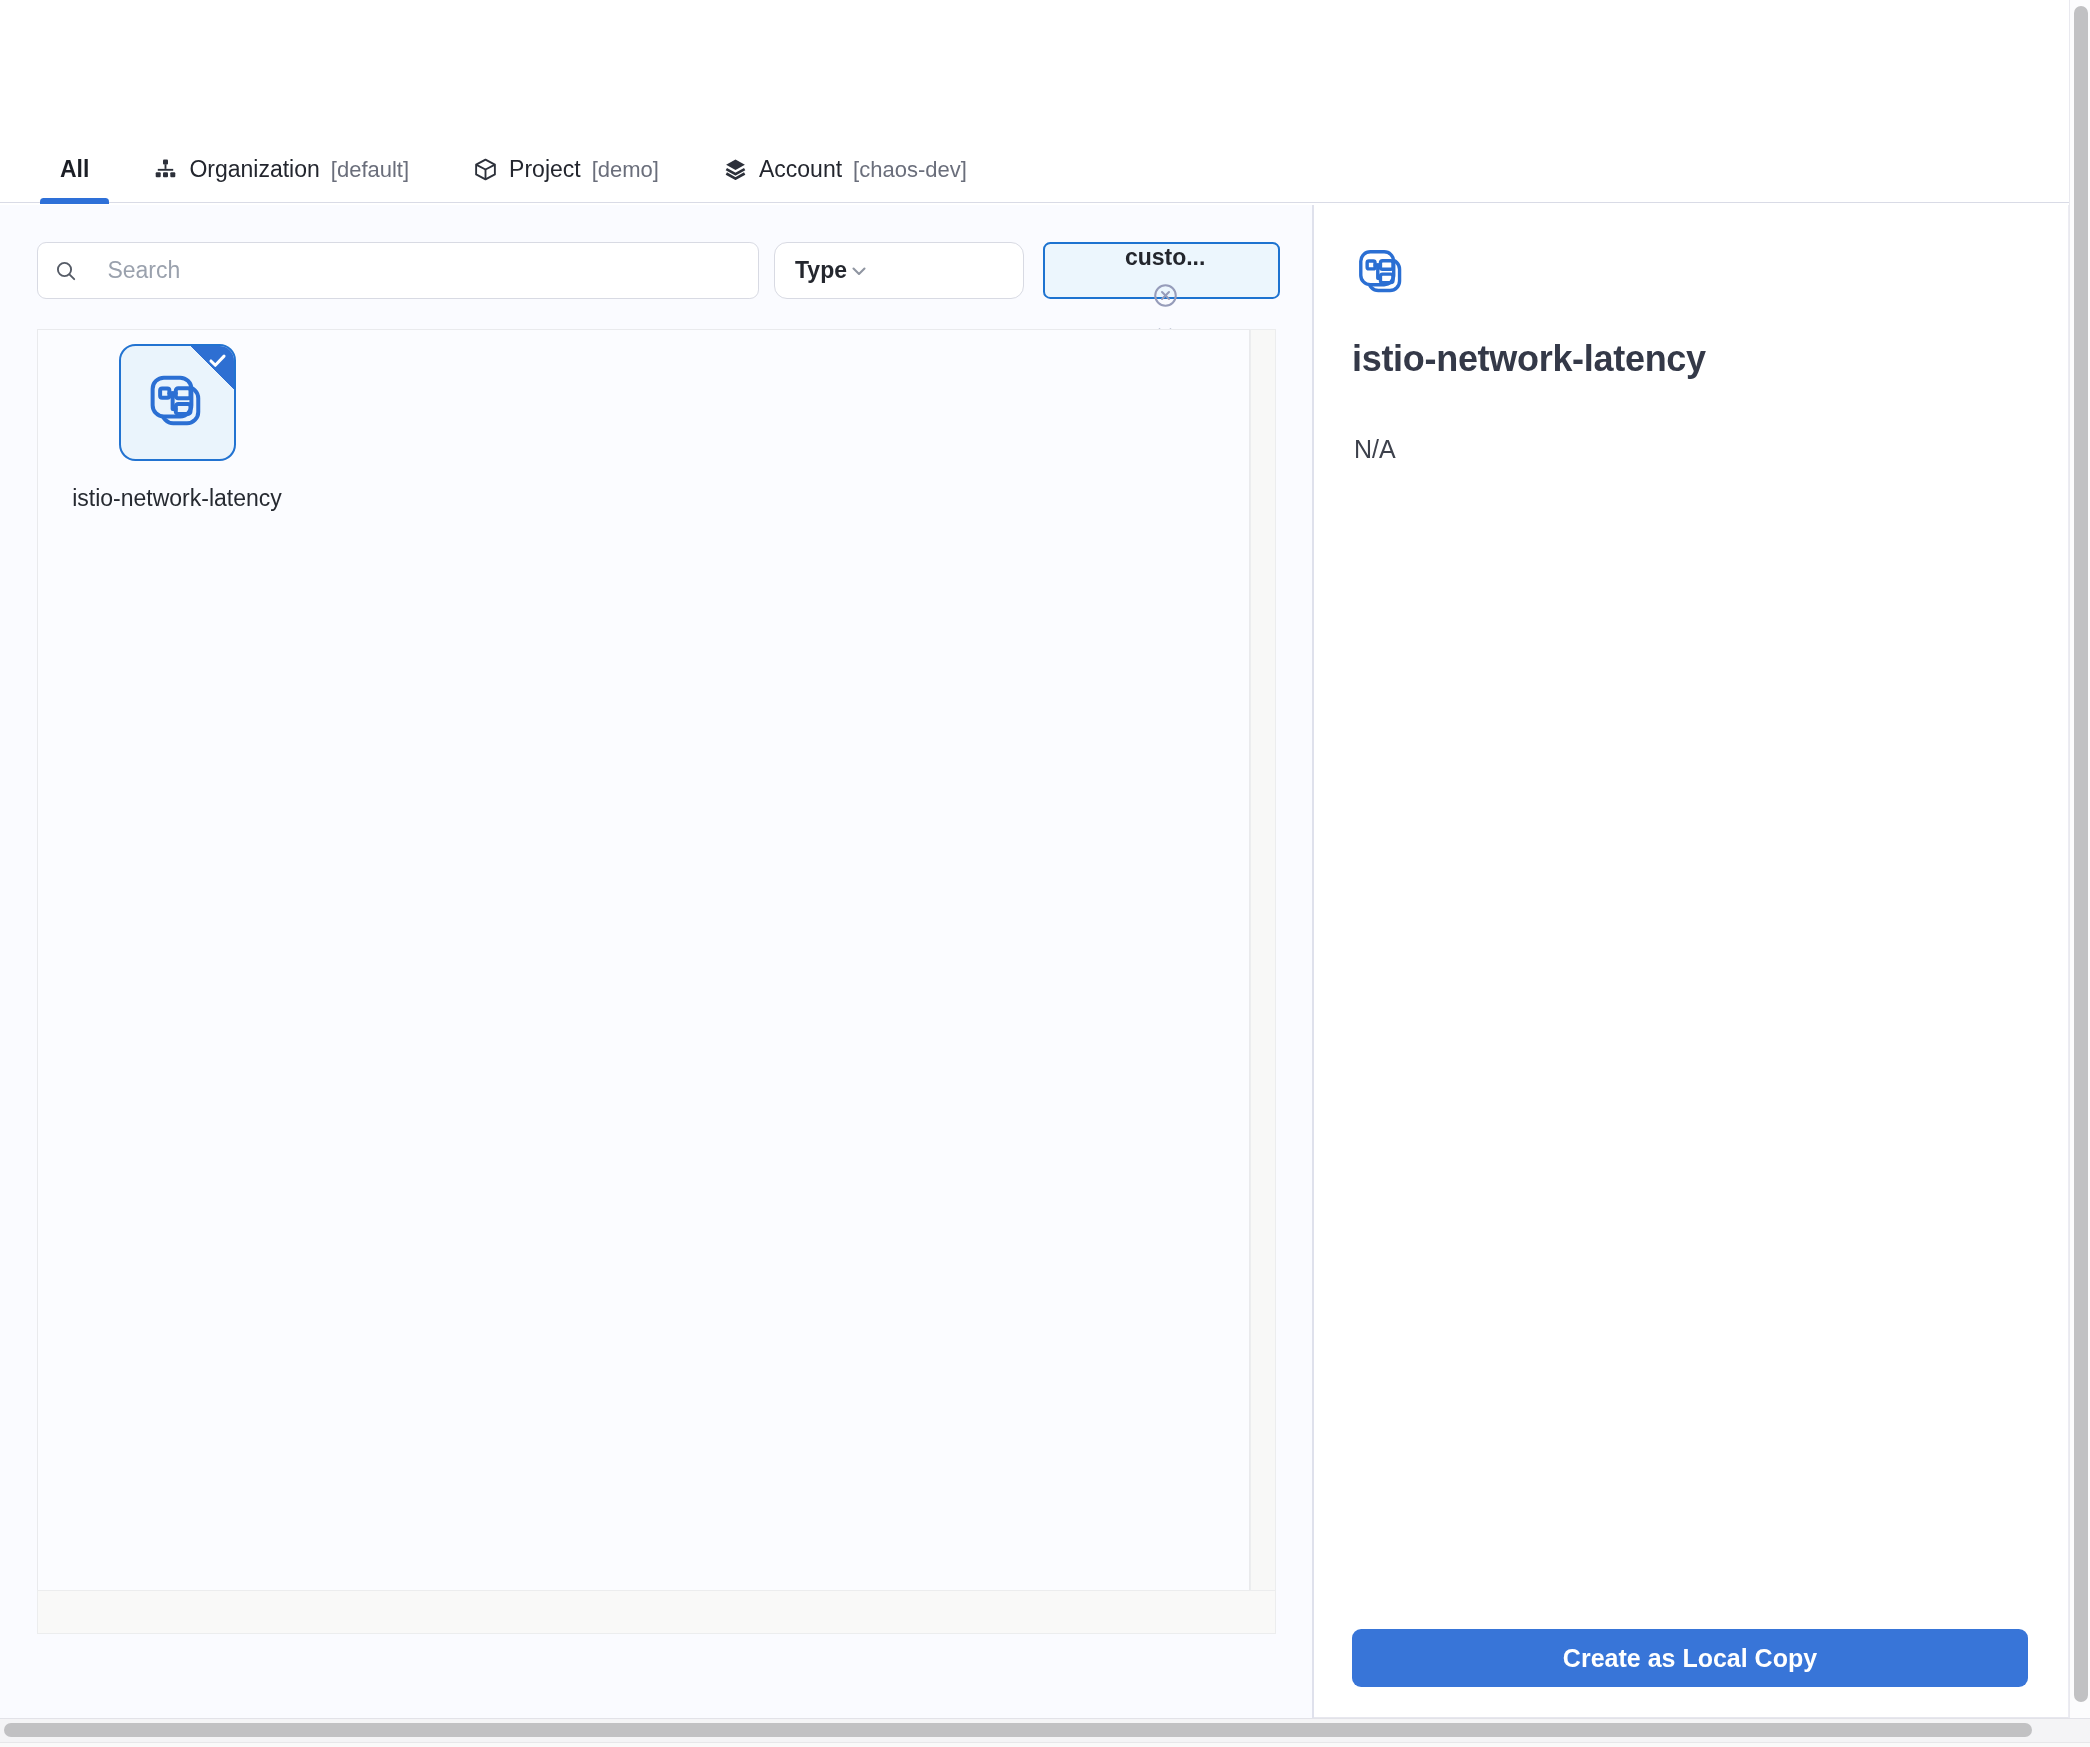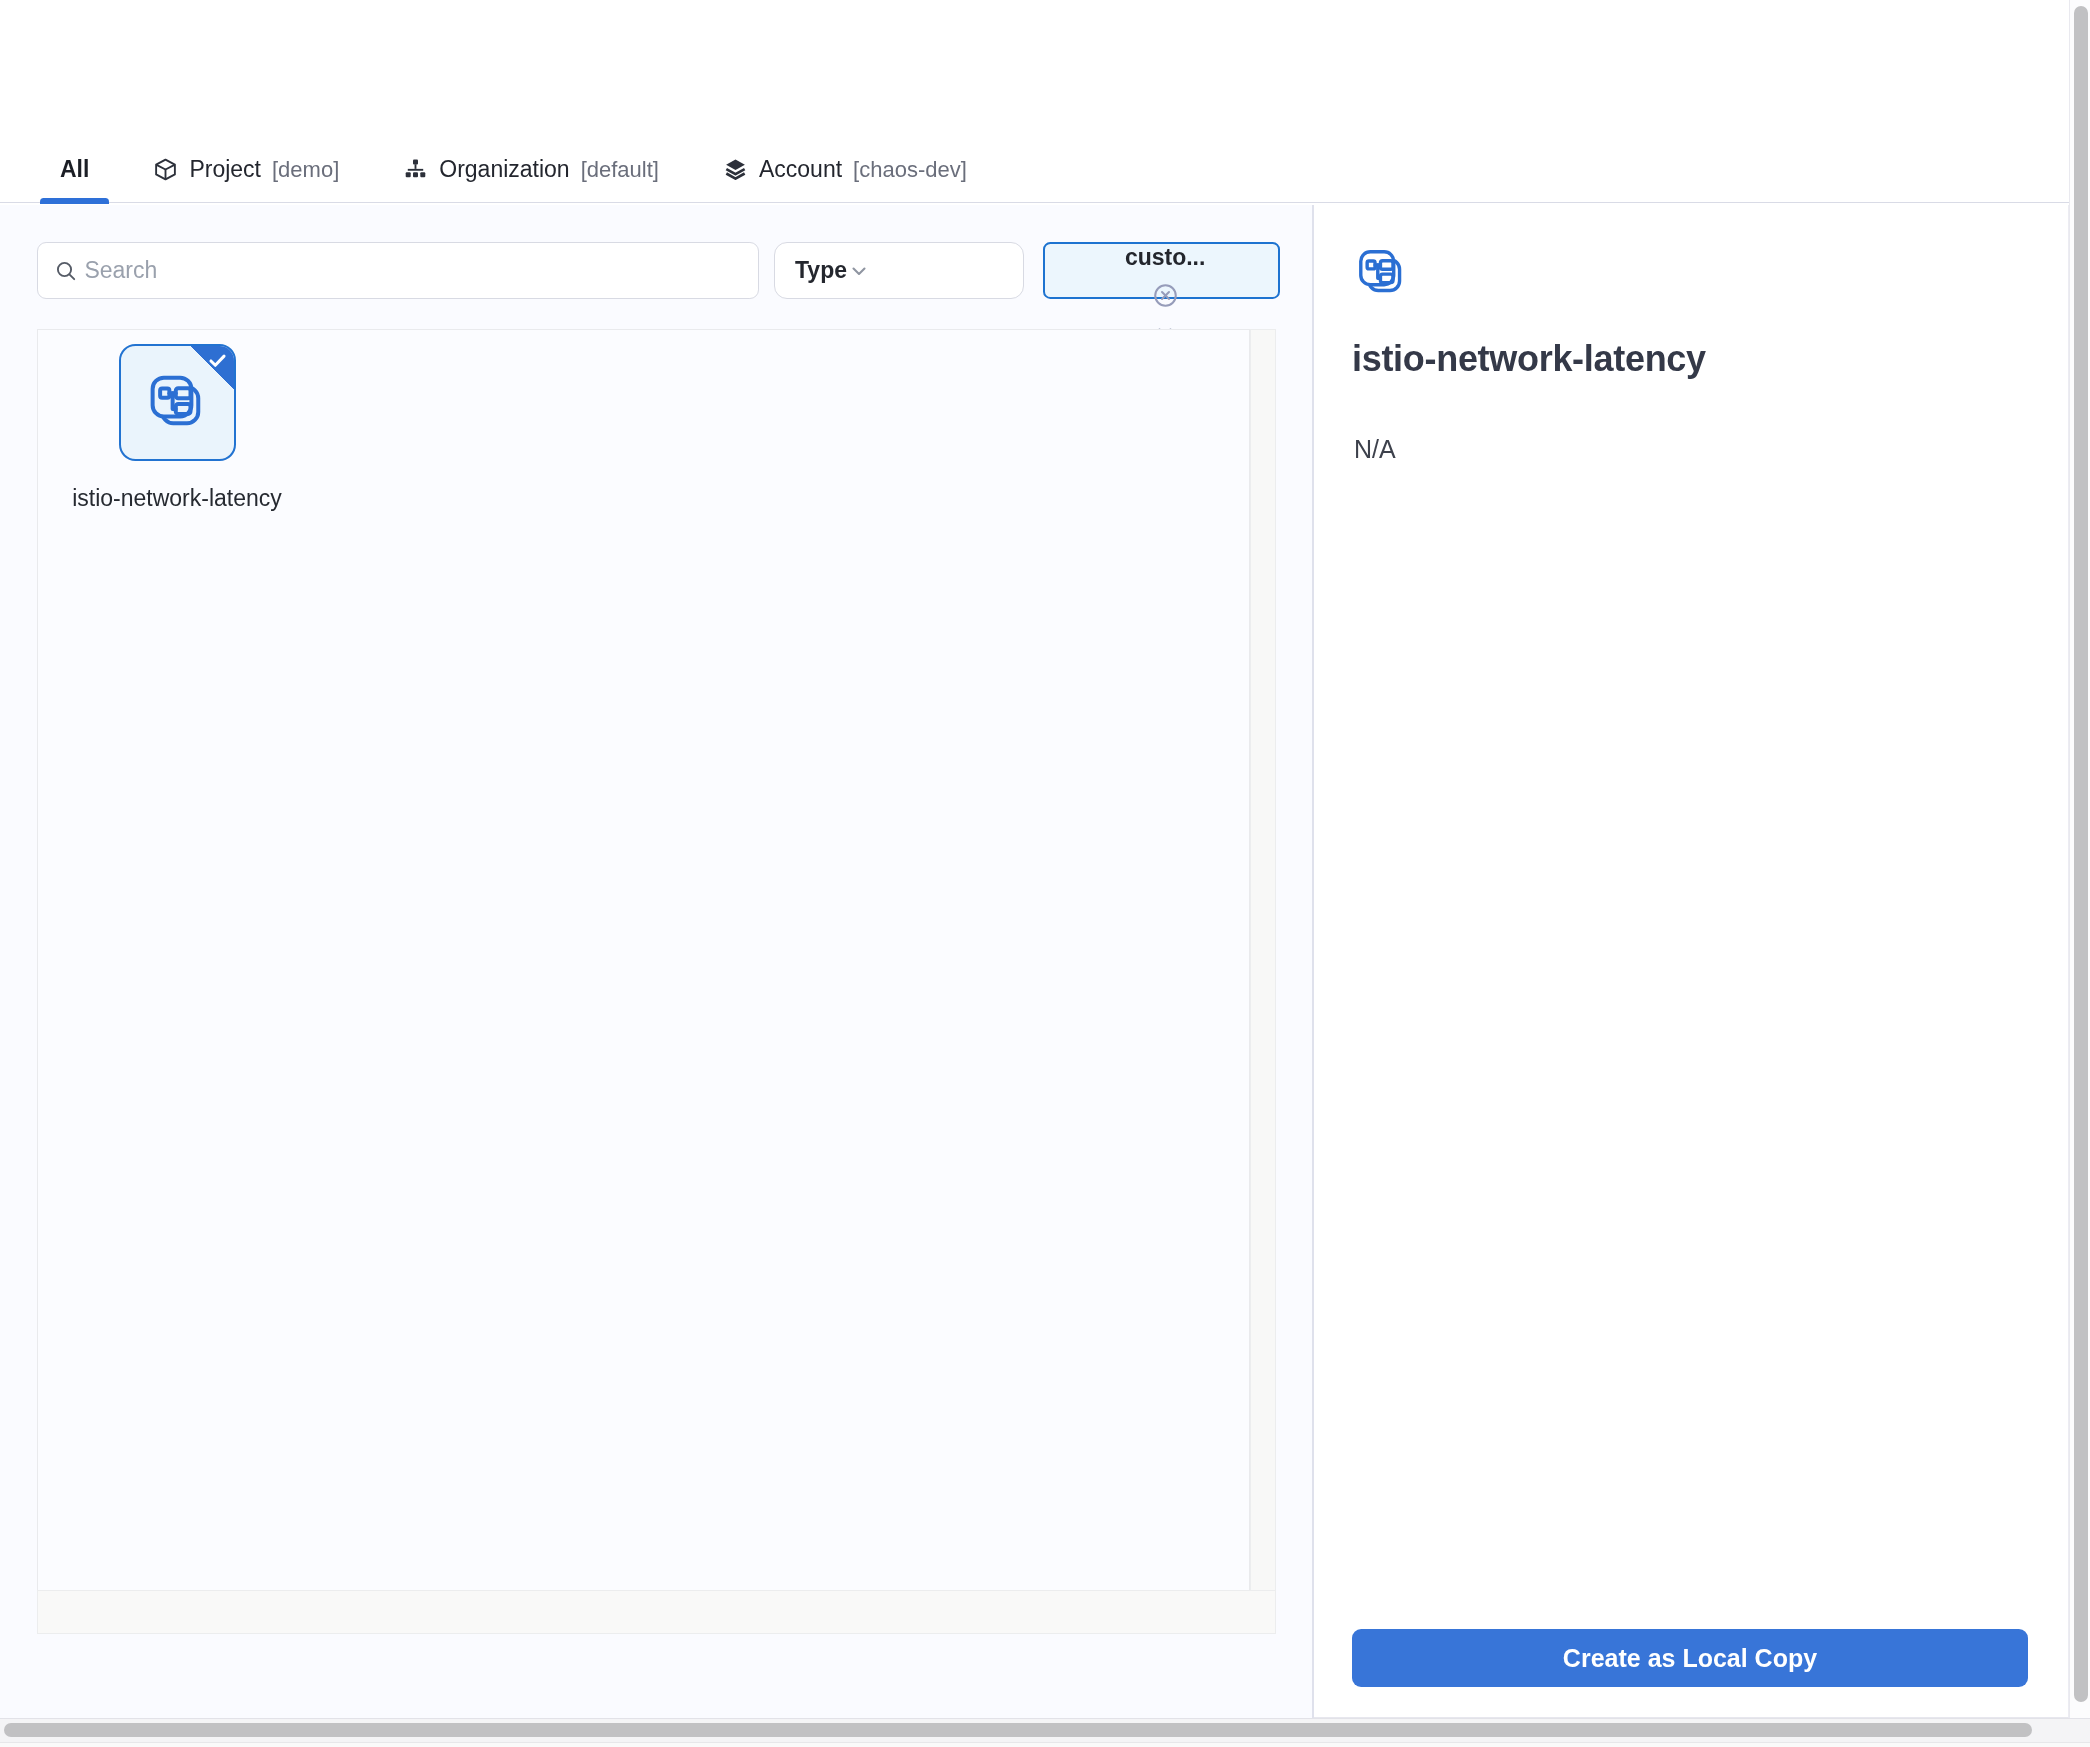--- a/index.html
+++ b/index.html
@@ -14,21 +14,21 @@
   .tab { position:relative; display:flex; align-items:center; gap:11px; height:68px; padding:0 20px; cursor:pointer; }
   .tab-label { font-size:23px; color:#23262e; font-weight:500; }
   .tab.active .tab-label { font-weight:600; color:#1b1e25; }
   .tab-badge { font-size:22px; color:#6a6e7b; font-weight:400; }
   .tab-underline { position:absolute; left:0; right:0; bottom:0; height:5.5px; border-radius:3.7px 3.7px 0 0; background:#2e70d8; }
   .tab .ticon { width:25px; height:25px; display:block; }
 
   
   .left-panel { position:absolute; left:0; top:205px; width:1312px; height:1513px; background:#fafbff; }
   .filter-row { position:absolute; left:0; top:37px; width:1312px; height:57px; }
-  .search-box { position:absolute; left:37px; top:0; width:722px; height:57px; background:#fff; border:1.8px solid #d8dae3; border-radius:9.1px; display:flex; align-items:center; padding:0 16.4px; gap:6px; }
+  .search-box { position:absolute; left:37px; top:0; width:722px; height:57px; background:#fff; border:1.8px solid #d8dae3; border-radius:9.1px; display:flex; align-items:center; padding:0 16.4px; gap:29px; }
   .search-box input { border:none; outline:none; flex:1; font-size:23px; color:#2a2e36; background:transparent; font-family:"Liberation Sans", sans-serif; }
   .search-box input::placeholder { color:#9aa1ad; }
   .select-btn { position:absolute; top:0; height:57px; background:#fff; border:1.8px solid #d8dae3; border-radius:13px; display:flex; align-items:center; justify-content:flex-start; padding:0 14.6px 0 20px; cursor:pointer; }
   .select-type { left:774px; width:250px; }
   .select-label { font-size:23px; font-weight:600; color:#24272e; }
   .chip-select { position:absolute; left:1043px; top:0; width:237px; height:57px; background:#ecf6fd; border:2.7px solid #1d73d0; border-radius:7.3px; display:flex; align-items:center; padding:0 11px 0 18.3px; gap:9.1px; cursor:pointer;flex-direction:column; }
   .chip-value { font-size:23px; font-weight:700; color:#23262d; flex:1; }
 
   
   .grid-viewport { position:absolute; left:37px; top:124px; width:1213px; height:1263px; background:#fbfcff; border:1.8px solid #e9eaed; }
@@ -66,47 +66,47 @@
 <body>
 
 <div class="app">
 
   <div class="header">
 
     <div class="tabs">
       <div class="tab active">
         <span class="tab-label">All</span>
         <span class="tab-underline"></span>
-      </div>
-
-      <div class="tab">
-        <span class="ticon">
-          <svg viewBox="0 0 24 24" width="25" height="25" fill="none" stroke="#2c303a" stroke-width="1.8" stroke-linejoin="round">
-            <path d="M12 2.5 L21 7.25 V16.75 L12 21.5 L3 16.75 V7.25 Z"></path>
-            <path d="M3.4 7.5 L12 12 L20.6 7.5"></path>
-            <path d="M12 12 V21.3"></path>
-          </svg>
-        </span>
-        <span class="tab-label">Project</span>
-        <span class="tab-badge">[demo]</span>
       </div>
 
       <div class="tab">
         <span class="ticon">
           <svg viewBox="0 0 24 24" width="25" height="25" fill="#2c303a" stroke="none">
             <rect x="9.6" y="2.4" width="4.8" height="4.8" rx="1"></rect>
             <rect x="11.1" y="7" width="1.8" height="4.4"></rect>
             <rect x="4.6" y="11.4" width="14.8" height="1.8"></rect>
             <rect x="2.6" y="14.6" width="4.8" height="4.8" rx="1"></rect>
             <rect x="9.6" y="14.6" width="4.8" height="4.8" rx="1"></rect>
             <rect x="16.6" y="14.6" width="4.8" height="4.8" rx="1"></rect>
           </svg>
         </span>
         <span class="tab-label">Organization</span>
         <span class="tab-badge">[default]</span>
+      </div>
+
+      <div class="tab">
+        <span class="ticon">
+          <svg viewBox="0 0 24 24" width="25" height="25" fill="none" stroke="#2c303a" stroke-width="1.8" stroke-linejoin="round">
+            <path d="M12 2.5 L21 7.25 V16.75 L12 21.5 L3 16.75 V7.25 Z"></path>
+            <path d="M3.4 7.5 L12 12 L20.6 7.5"></path>
+            <path d="M12 12 V21.3"></path>
+          </svg>
+        </span>
+        <span class="tab-label">Project</span>
+        <span class="tab-badge">[demo]</span>
       </div>
 
       <div class="tab">
         <span class="ticon">
           <svg viewBox="0 0 24 24" width="25" height="25">
             <path d="M12 2.5 L21 7.5 L12 12.5 L3 7.5 Z" fill="#2c303a"></path>
             <path d="M3.2 11.6 L12 16.5 L20.8 11.6" fill="none" stroke="#2c303a" stroke-width="2.6" stroke-linejoin="round"></path>
             <path d="M3.2 15.8 L12 20.7 L20.8 15.8" fill="none" stroke="#2c303a" stroke-width="2.6" stroke-linejoin="round"></path>
           </svg>
         </span>

